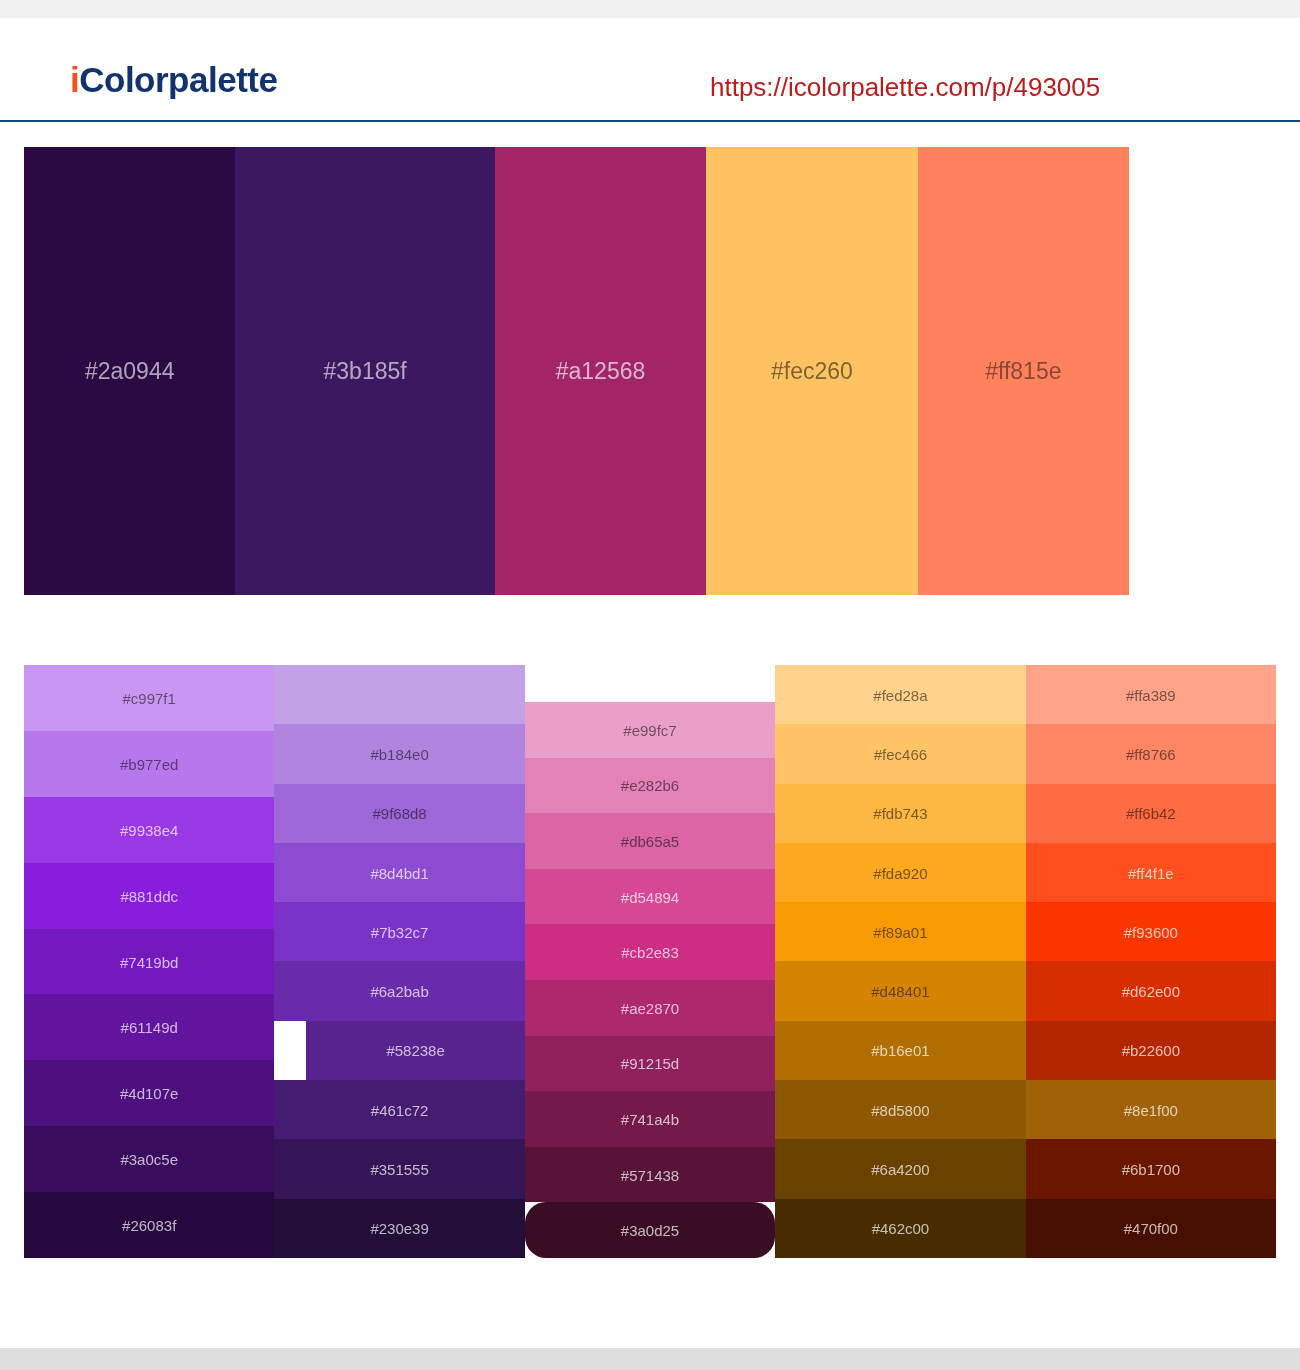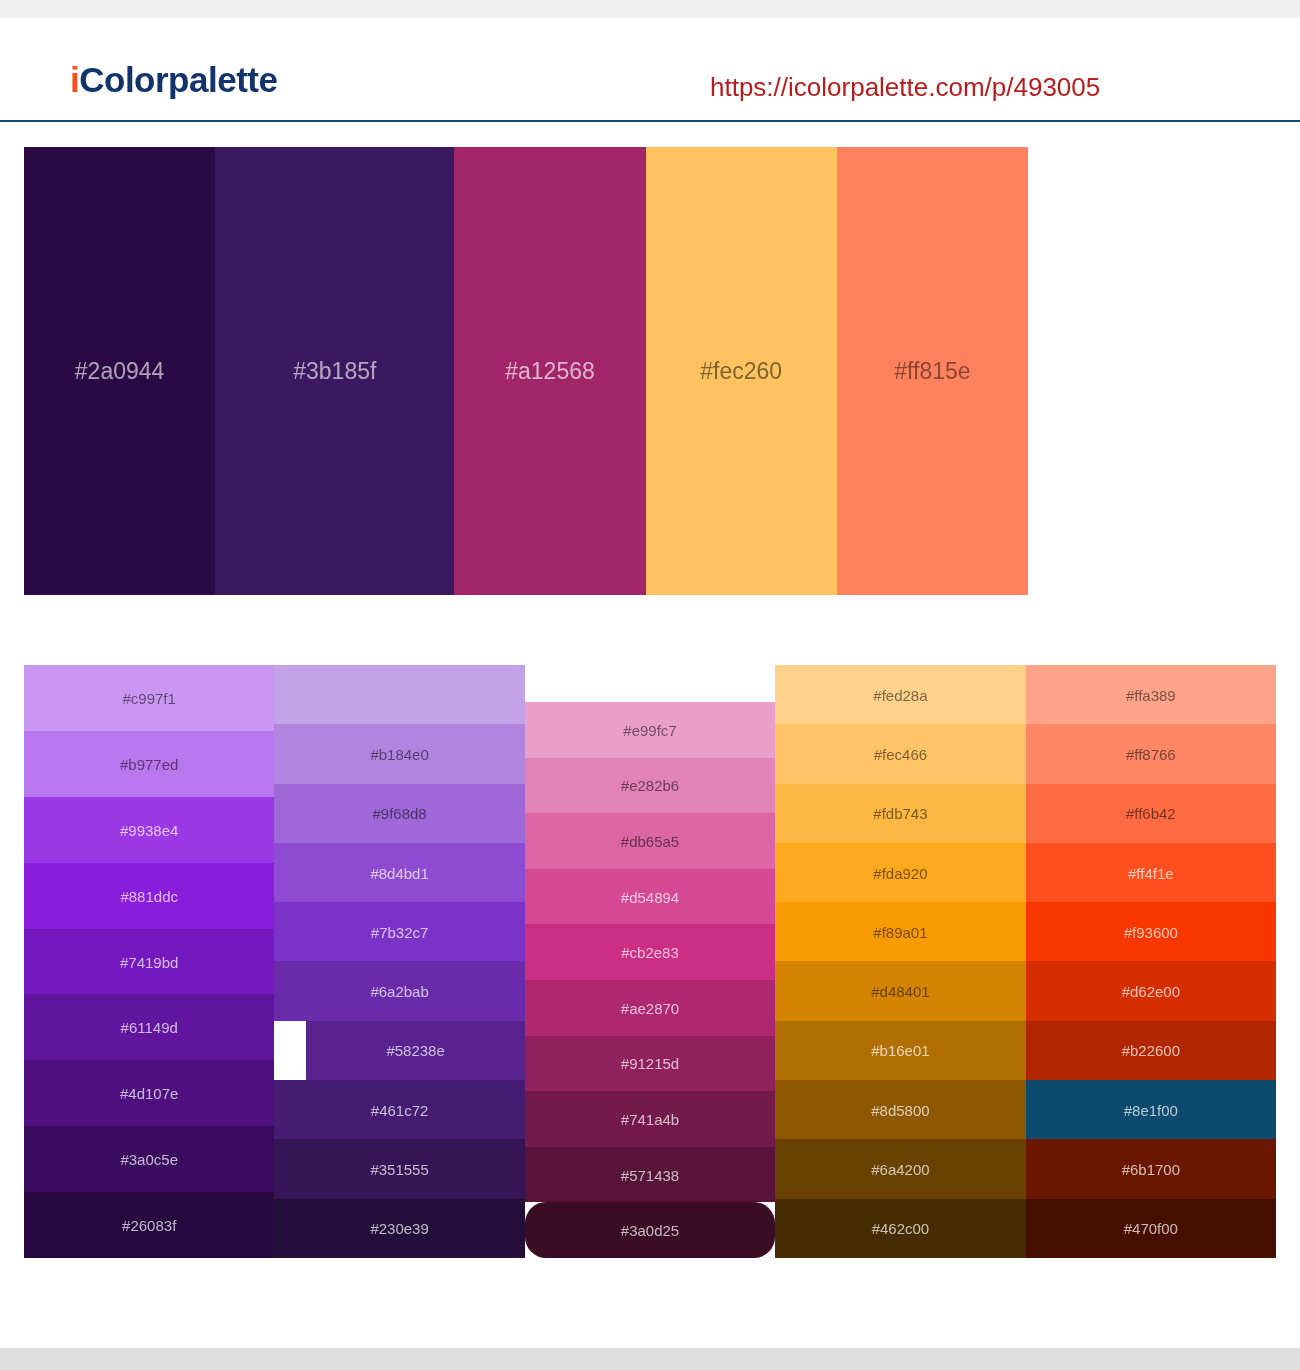--- a/index.html
+++ b/index.html
@@ -69,21 +69,21 @@
     white-space: nowrap;
     text-decoration: none;
     margin-left: 12px;
   }
 
   
   .main-strip {
     position: absolute;
     left: 24px;
     top: 147px;
-    width: 1004px;
+    width: 1105px;
     height: 448px;
     display: flex;
   }
   .main-swatch {
     flex: 1 1 0;
     position: relative;
   }
   .main-swatch .hex {
     position: absolute;
     left: 0;
@@ -299,21 +299,21 @@
         </div>
         <div class="shade-cell" style="background: rgb(249, 54, 0);">
           <div class="hex" style="color: rgba(255, 255, 255, 0.7);">#f93600</div>
         </div>
         <div class="shade-cell" style="background: rgb(214, 46, 0);">
           <div class="hex" style="color: rgba(255, 255, 255, 0.7);">#d62e00</div>
         </div>
         <div class="shade-cell" style="background: rgb(178, 38, 0);">
           <div class="hex" style="color: rgba(255, 255, 255, 0.7);">#b22600</div>
         </div>
-        <div class="shade-cell" style="background: #0c4a6e;">
+        <div class="shade-cell" style="background: #a16207;">
           <div class="hex" style="color: rgba(255, 255, 255, 0.7);">#8e1f00</div>
         </div>
         <div class="shade-cell" style="background: rgb(107, 23, 0);">
           <div class="hex" style="color: rgba(255, 255, 255, 0.7);">#6b1700</div>
         </div>
         <div class="shade-cell" style="background: rgb(71, 15, 0);">
           <div class="hex" style="color: rgba(255, 255, 255, 0.7);">#470f00</div>
         </div>
       </div>
     </div>

